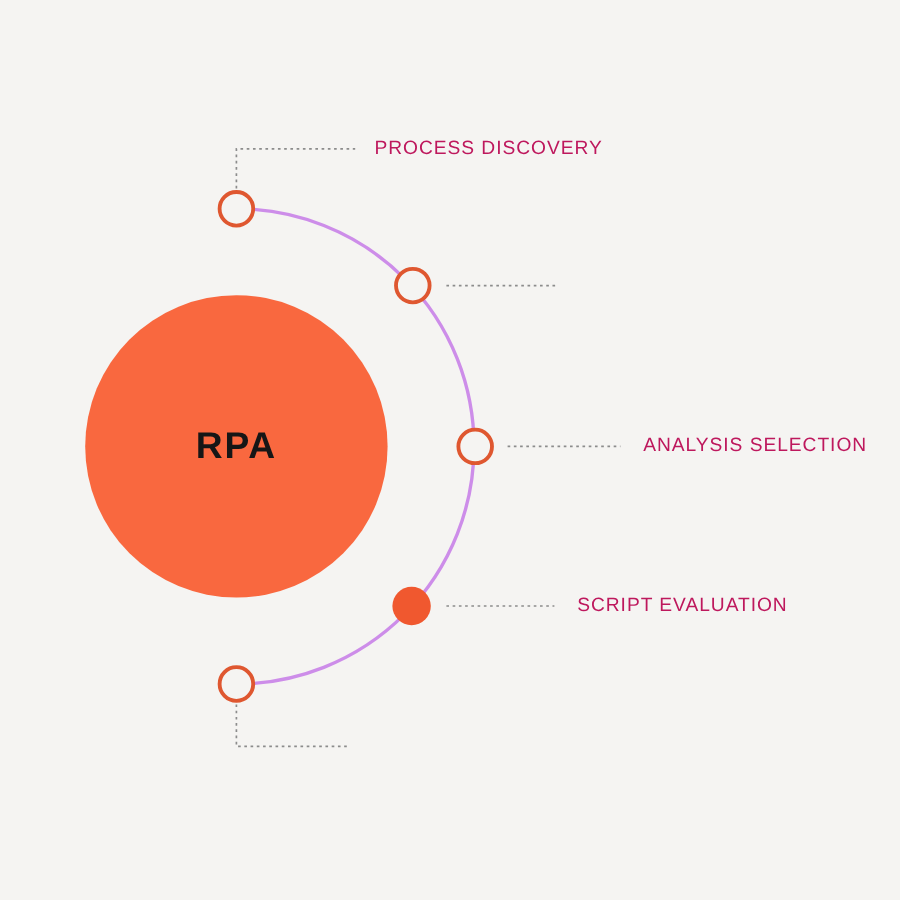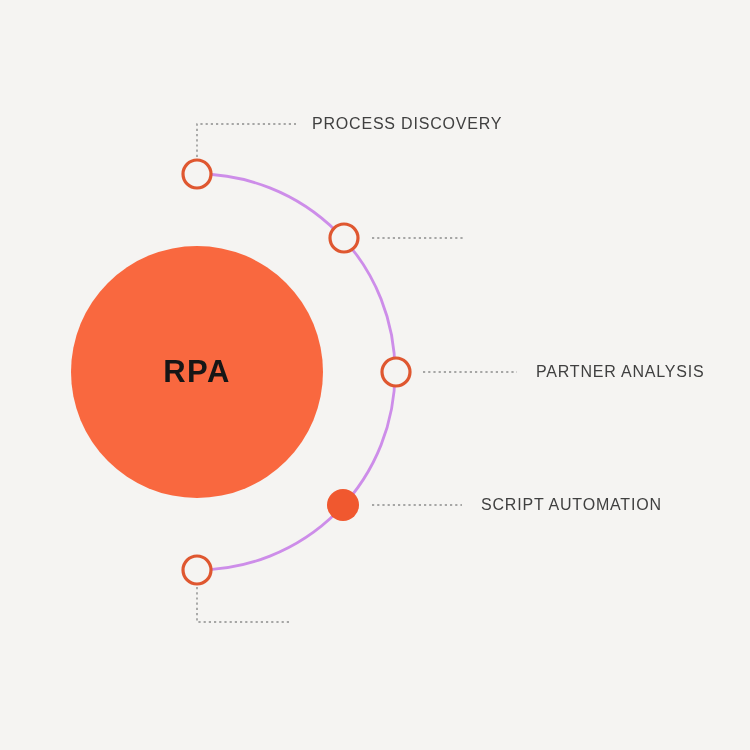--- a/index.html
+++ b/index.html
@@ -58,21 +58,21 @@
     font-size: 31px;
     font-weight: 700;
     letter-spacing: 1.5px;
     color: #161616;
   }
   .label {
     position: absolute;
     font-size: 16px;
     line-height: 19.5px;
     letter-spacing: 0.8px;
-    color: #404040;
+    color: #be185d;
     white-space: nowrap;
   }
   .label-analysis {
     white-space: normal;
     width: 158px;
   }
   .pos-1 { left: 312px; top: 114px; }
   .pos-2 { left: 485px; top: 229px; }
   .pos-3 { left: 536px; top: 362px; }
   .pos-4 { left: 481px; top: 495px; }
@@ -98,16 +98,16 @@
     <circle class="node" cx="396" cy="372" r="14"></circle>
     <circle class="node filled" cx="343" cy="505" r="16"></circle>
     <circle class="node" cx="197" cy="570" r="14"></circle>
   </svg>
 
   <div class="rpa-circle">
     <span class="rpa-label">RPA</span>
   </div>
 
   <div class="label pos-1">PROCESS DISCOVERY</div>
-  <div class="label pos-3">PARTNER ANALYSIS</div>
-  <div class="label pos-4">SCRIPT AUTOMATION</div>
+  <div class="label pos-3">ANALYSIS SELECTION</div>
+  <div class="label pos-4">SCRIPT EVALUATION</div>
 
 </div>
 
 </body></html>

